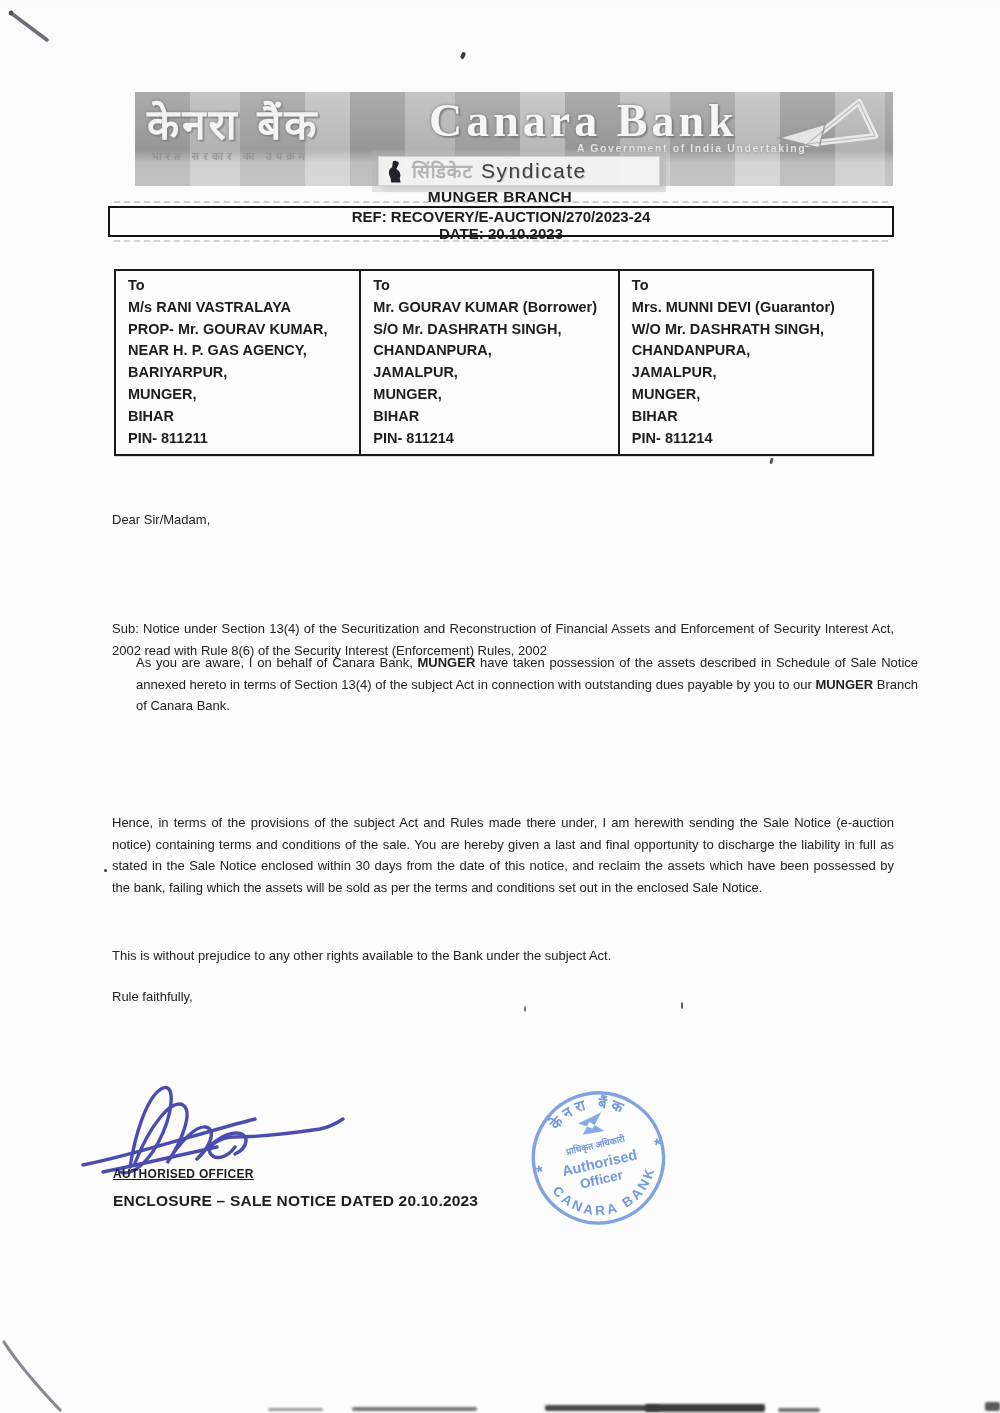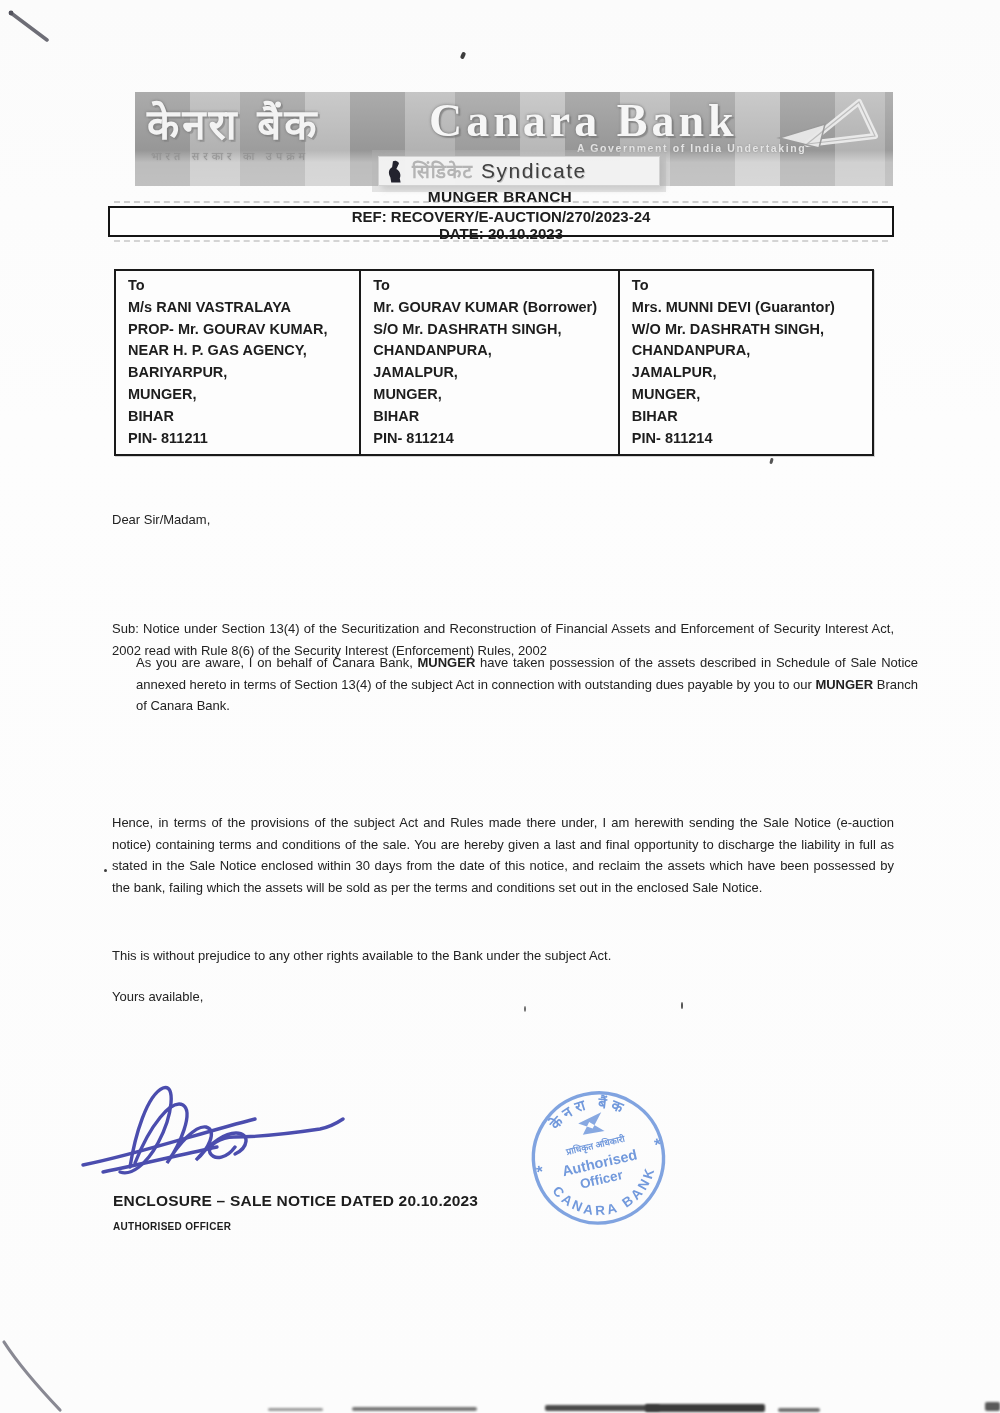--- a/index.html
+++ b/index.html
@@ -86,21 +86,21 @@
   .letter-line,.letter-par{position:absolute;left:112px;width:782px;font-size:13px;line-height:21.5px;color:#222;}
   .letter-par{text-align:justify;}
   .bold{font-weight:700;}
   .greeting{top:509px;}
   .subject{top:588px;font-weight:400;margin-top:30px;}
   .par1{top:652px;margin-left:24px;}
   .par2{top:738px;}
   .par3{top:812px;}
   .par4{top:945px;}
   .closing{top:986px;}
-  .officer-title{position:absolute;left:113px;top:1221px;font-size:10px;font-weight:700;letter-spacing:.3px;}
+  .officer-title{position:absolute;left:113px;top:1167px;font-size:12px;font-weight:700;letter-spacing:.3px;text-decoration:underline;}
   .enclosure{position:absolute;left:113px;top:1192px;font-size:15.5px;font-weight:700;letter-spacing:.2px;text-align:center;}
   
   .signature{position:absolute;left:75px;top:1075px;}
   .stamp{position:absolute;left:518px;top:1076px;opacity:.88;}
   .stamp text{fill:var(--stamp-blue);font-family:"Liberation Sans",sans-serif;}
   
   .mark{position:absolute;pointer-events:none;}
   .corner-mark{left:0;top:0;}
   .fold-mark{left:0;top:1330px;}
   .speck{position:absolute;background:#3c3c3c;border-radius:50%;}
@@ -186,21 +186,21 @@
   </div>
 
   <div class="speck" style="left:770px;top:458px;width:3px;height:6px;background:#555;border-radius:2px;transform:rotate(15deg);"></div>
 
   <div class="letter-line greeting">Dear Sir/Madam,</div>
   <div class="letter-par subject">Sub: Notice under Section 13(4) of the Securitization and Reconstruction of Financial Assets and Enforcement of Security Interest Act, 2002 read with Rule 8(6) of the Security Interest (Enforcement) Rules, 2002</div>
   <div class="letter-par par1"><span>As you are aware, I on behalf of Canara Bank, </span><span class="bold">MUNGER</span><span> have taken possession of the assets described in Schedule of Sale Notice annexed hereto in terms of Section 13(4) of the subject Act in connection with outstanding dues payable by you to our </span><span class="bold">MUNGER</span><span> Branch of Canara Bank.</span></div>
   <div class="letter-par par3"><span>Hence, in terms of the provisions of the subject Act and Rules made there under, I am herewith sending the Sale Notice (e-auction notice) containing terms and conditions of the sale. You are hereby given a last and final opportunity to discharge the liability in full as stated in the Sale Notice enclosed within 30 days from the date of this notice, and reclaim the assets which have been possessed by the bank, failing which the assets will be sold as per the terms and conditions set out in the enclosed Sale Notice.</span></div>
   <div class="speck" style="left:104px;top:869px;width:3px;height:3px;"></div>
   <div class="letter-line par4"><span>This is without prejudice to any other rights available to the Bank under the subject Act.</span></div>
-  <div class="letter-line closing">Yours available,</div>
+  <div class="letter-line closing">Rule faithfully,</div>
 
   <div class="speck" style="left:524px;top:1006px;width:2px;height:6px;background:#666;"></div>
   <div class="speck" style="left:681px;top:1002px;width:2px;height:7px;background:#555;"></div>
 
   <svg class="signature" width="300" height="110" viewBox="0 0 300 110">
     <g fill="none" stroke="#3c3fa8" stroke-width="3.4" stroke-linecap="round" opacity=".92">
       <path d="M55,92 C60,60 72,20 88,13 C101,8 98,40 83,68 C71,90 56,101 45,97"></path>
       <path d="M60,88 C75,50 96,24 108,30 C119,37 105,70 92,88 C104,68 121,50 131,52 C143,55 133,75 121,85 C134,70 149,58 161,58 C176,58 173,73 160,79"></path>
       <path d="M160,72 C152,83 140,86 135,78 C132,70 146,62 159,62 C176,62 205,60 245,54 C255,52 262,48 268,44"></path>
       <path d="M8,90 C60,80 125,58 180,44"></path>

